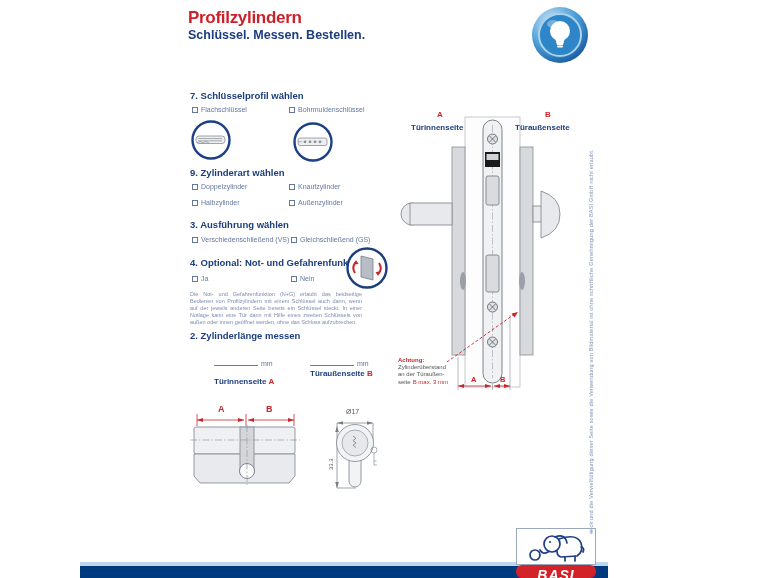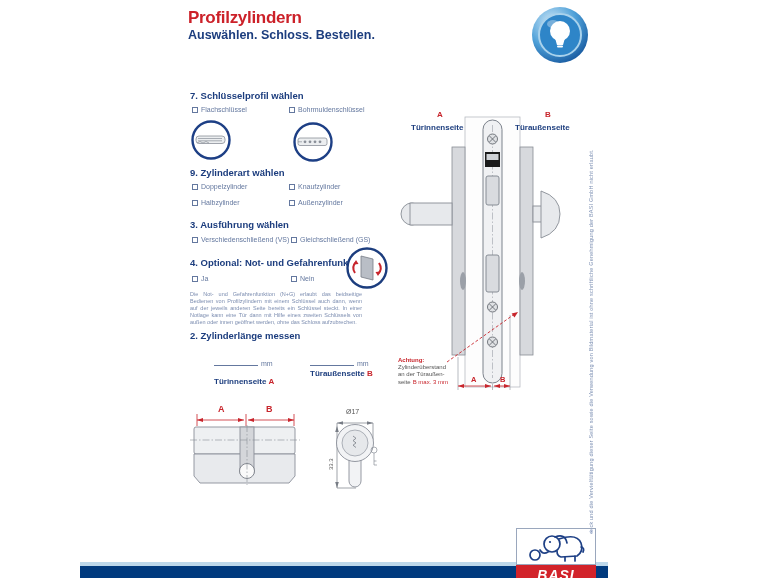--- a/index.html
+++ b/index.html
@@ -18,30 +18,30 @@
   .red { color:#c8252c; }
   .mline { font-size:7px; color:#64789f; white-space:nowrap; }
   .mline .line { display:inline-block; width:44px; border-bottom:0.8px solid #64789f; height:7px; margin-right:3px; }
   .warn { font-size:6px; line-height:7.2px; color:#555; white-space:nowrap; }
   .warn .wt { color:#c8252c; font-weight:bold; }
   .dimletter { font-size:7.5px; font-weight:bold; color:#c8252c; }
   .vert { writing-mode:vertical-rl; transform:rotate(180deg); font-size:5.5px; color:#8093b5; letter-spacing:0.2px; white-space:nowrap; }
   .blue-strip { background:#bdd8eb; }
   .navy-bar { background:#003a7e; }
   .logo-box { background:#ffffff; border:1px solid #9aa7bd; }
-  .brand-banner { background:#d2232a; color:#ffffff; font-weight:bold; font-style:italic; font-size:14px; text-align:center; line-height:21px; overflow:hidden; letter-spacing:1px; }
+  .brand-banner { background:#d2232a; color:#ffffff; font-weight:bold; font-style:italic; font-size:14px; text-align:center; line-height:21px; overflow:hidden; letter-spacing:1px;border-radius:6px; }
   .reg { font-size:4.5px; color:#1d3f85; }
 </style>
 </head>
 <body>
 
 <div class="page">
 
   <div class="abs title" style="left:188px; top:8px;">Profilzylindern</div>
-  <div class="abs subtitle" style="left:188px; top:28px;">Auswählen. Schloss. Bestellen.</div>
+  <div class="abs subtitle" style="left:188px; top:28px;">Schlüssel. Messen. Bestellen.</div>
 
   <div class="abs" style="left:531px; top:6px; width:58px; height:58px;">
     <svg width="58" height="58" viewBox="0 0 58 58">
       <defs>
         <radialGradient id="bulbgrad" cx="35%" cy="28%" r="80%">
           <stop offset="0%" stop-color="#cfe8f8"></stop>
           <stop offset="55%" stop-color="#4ea0d8"></stop>
           <stop offset="100%" stop-color="#14559c"></stop>
         </radialGradient>
       </defs>

